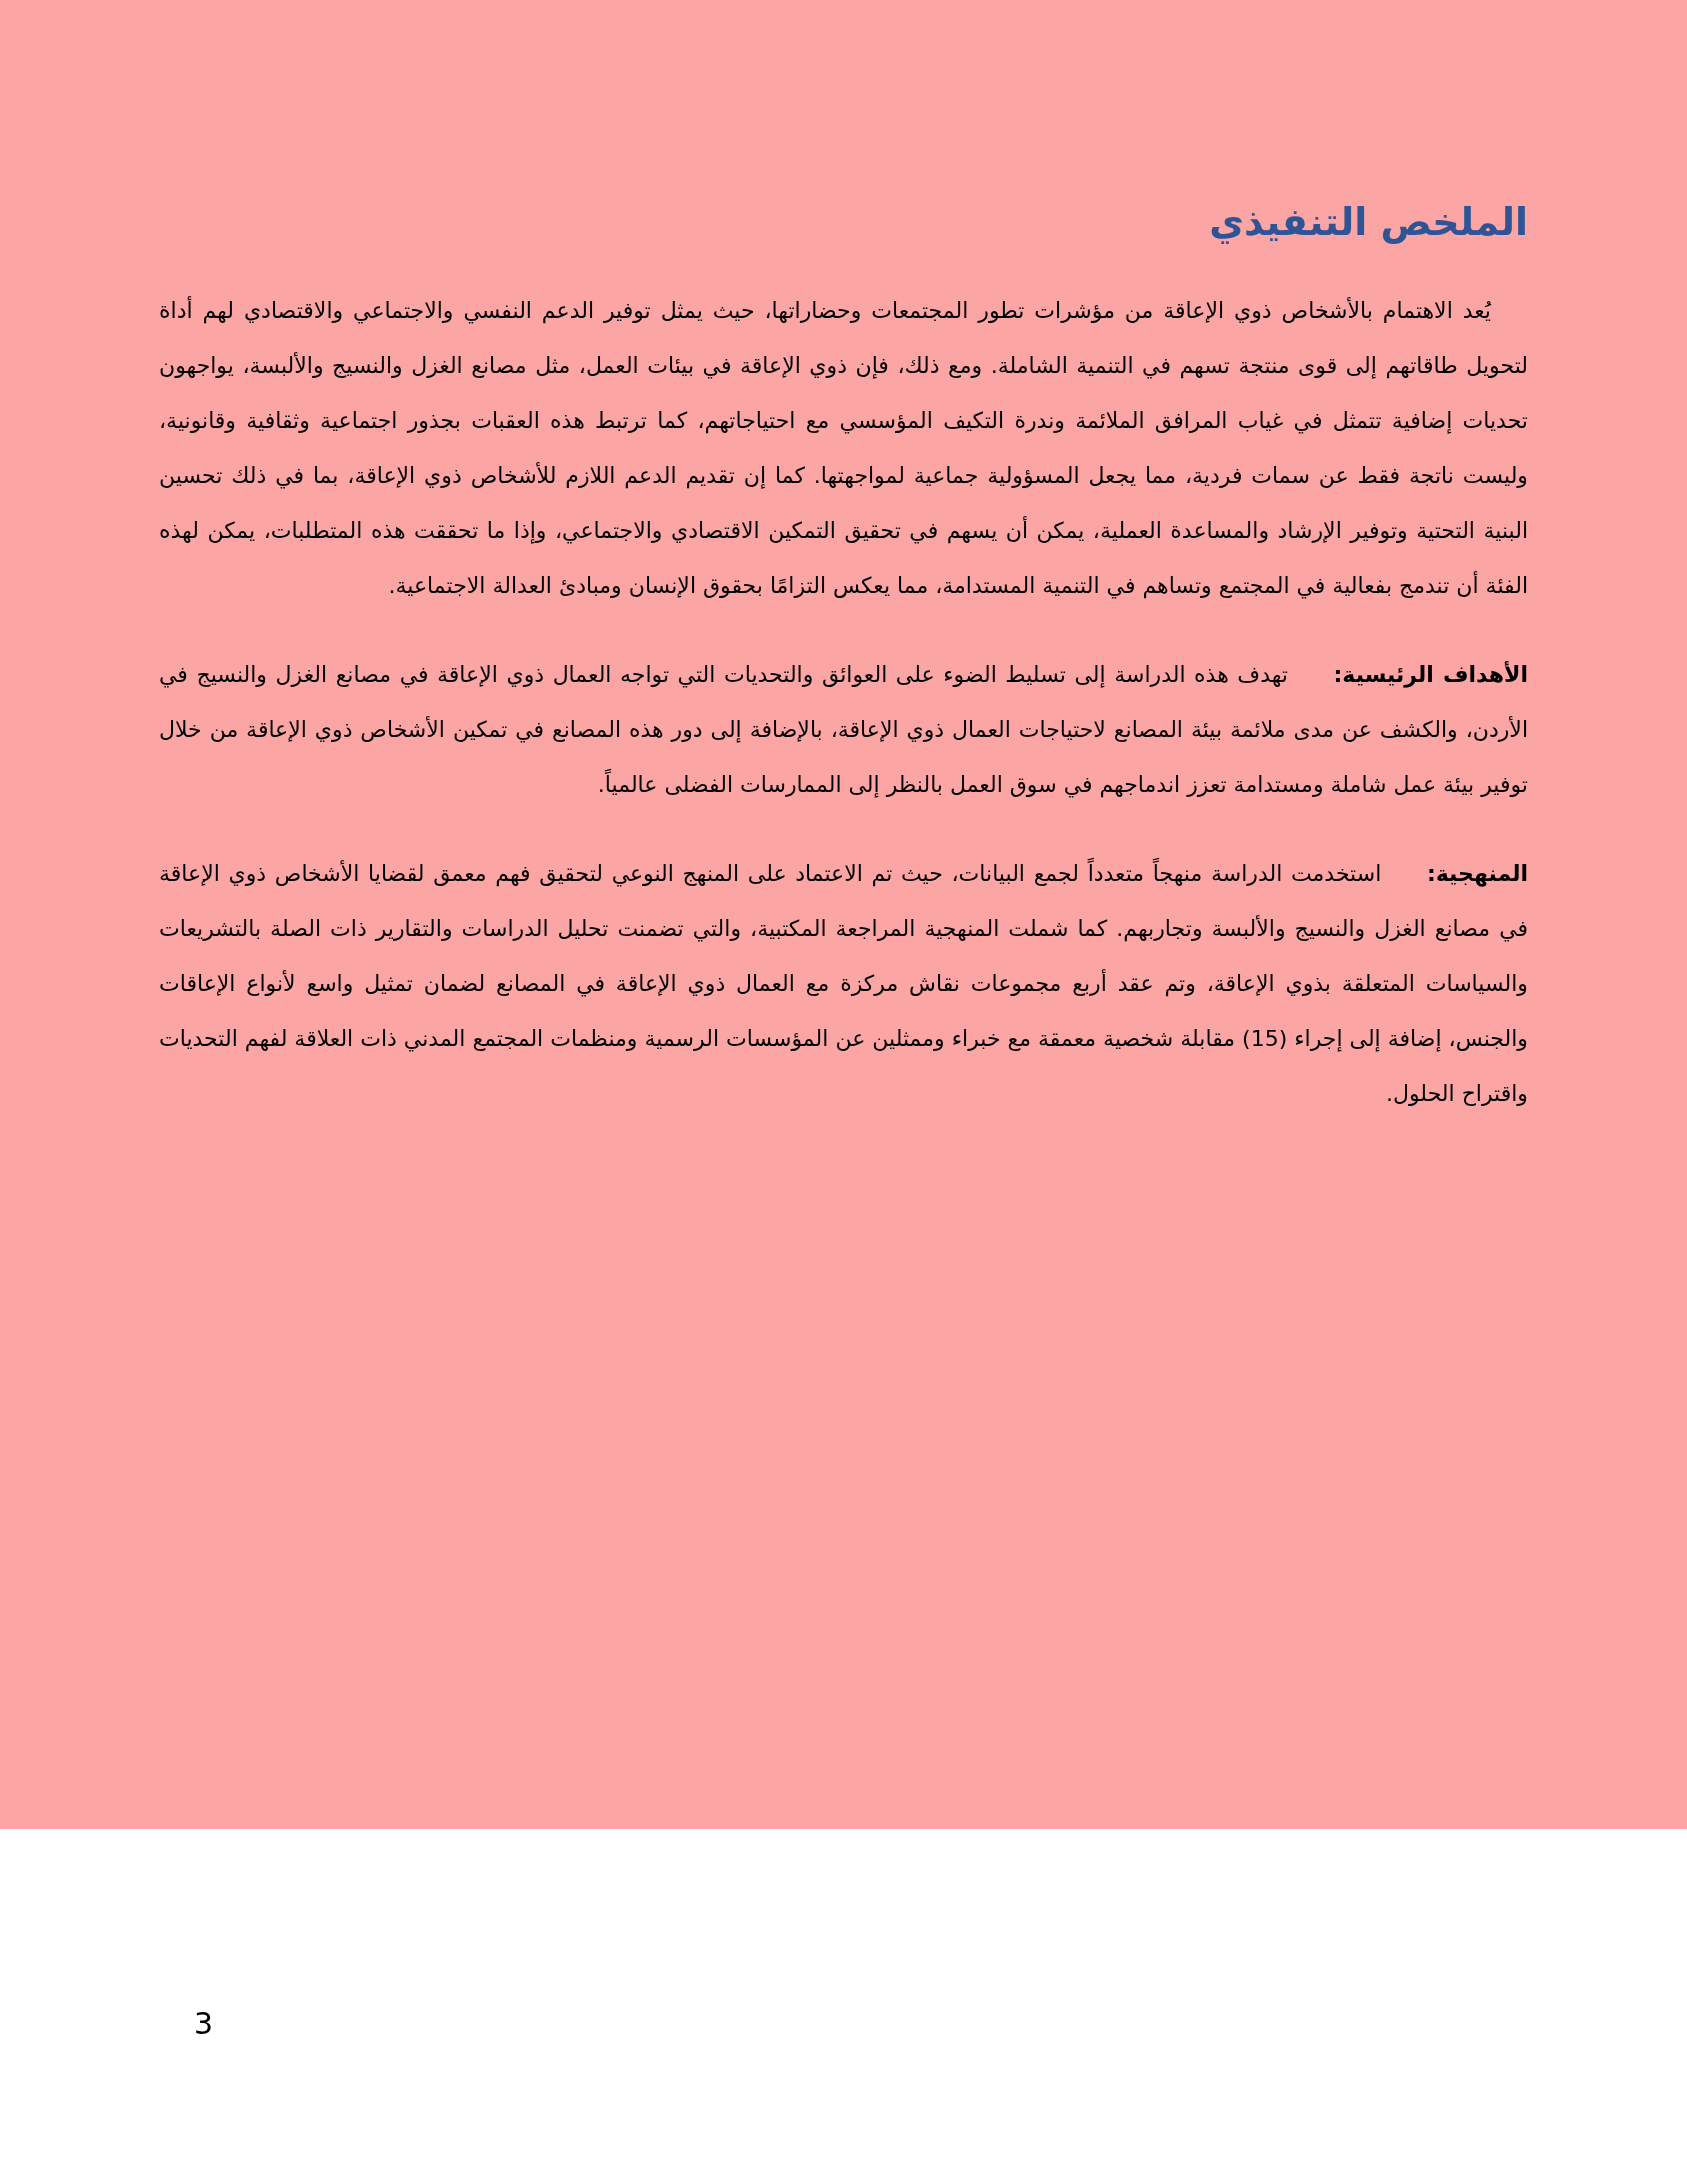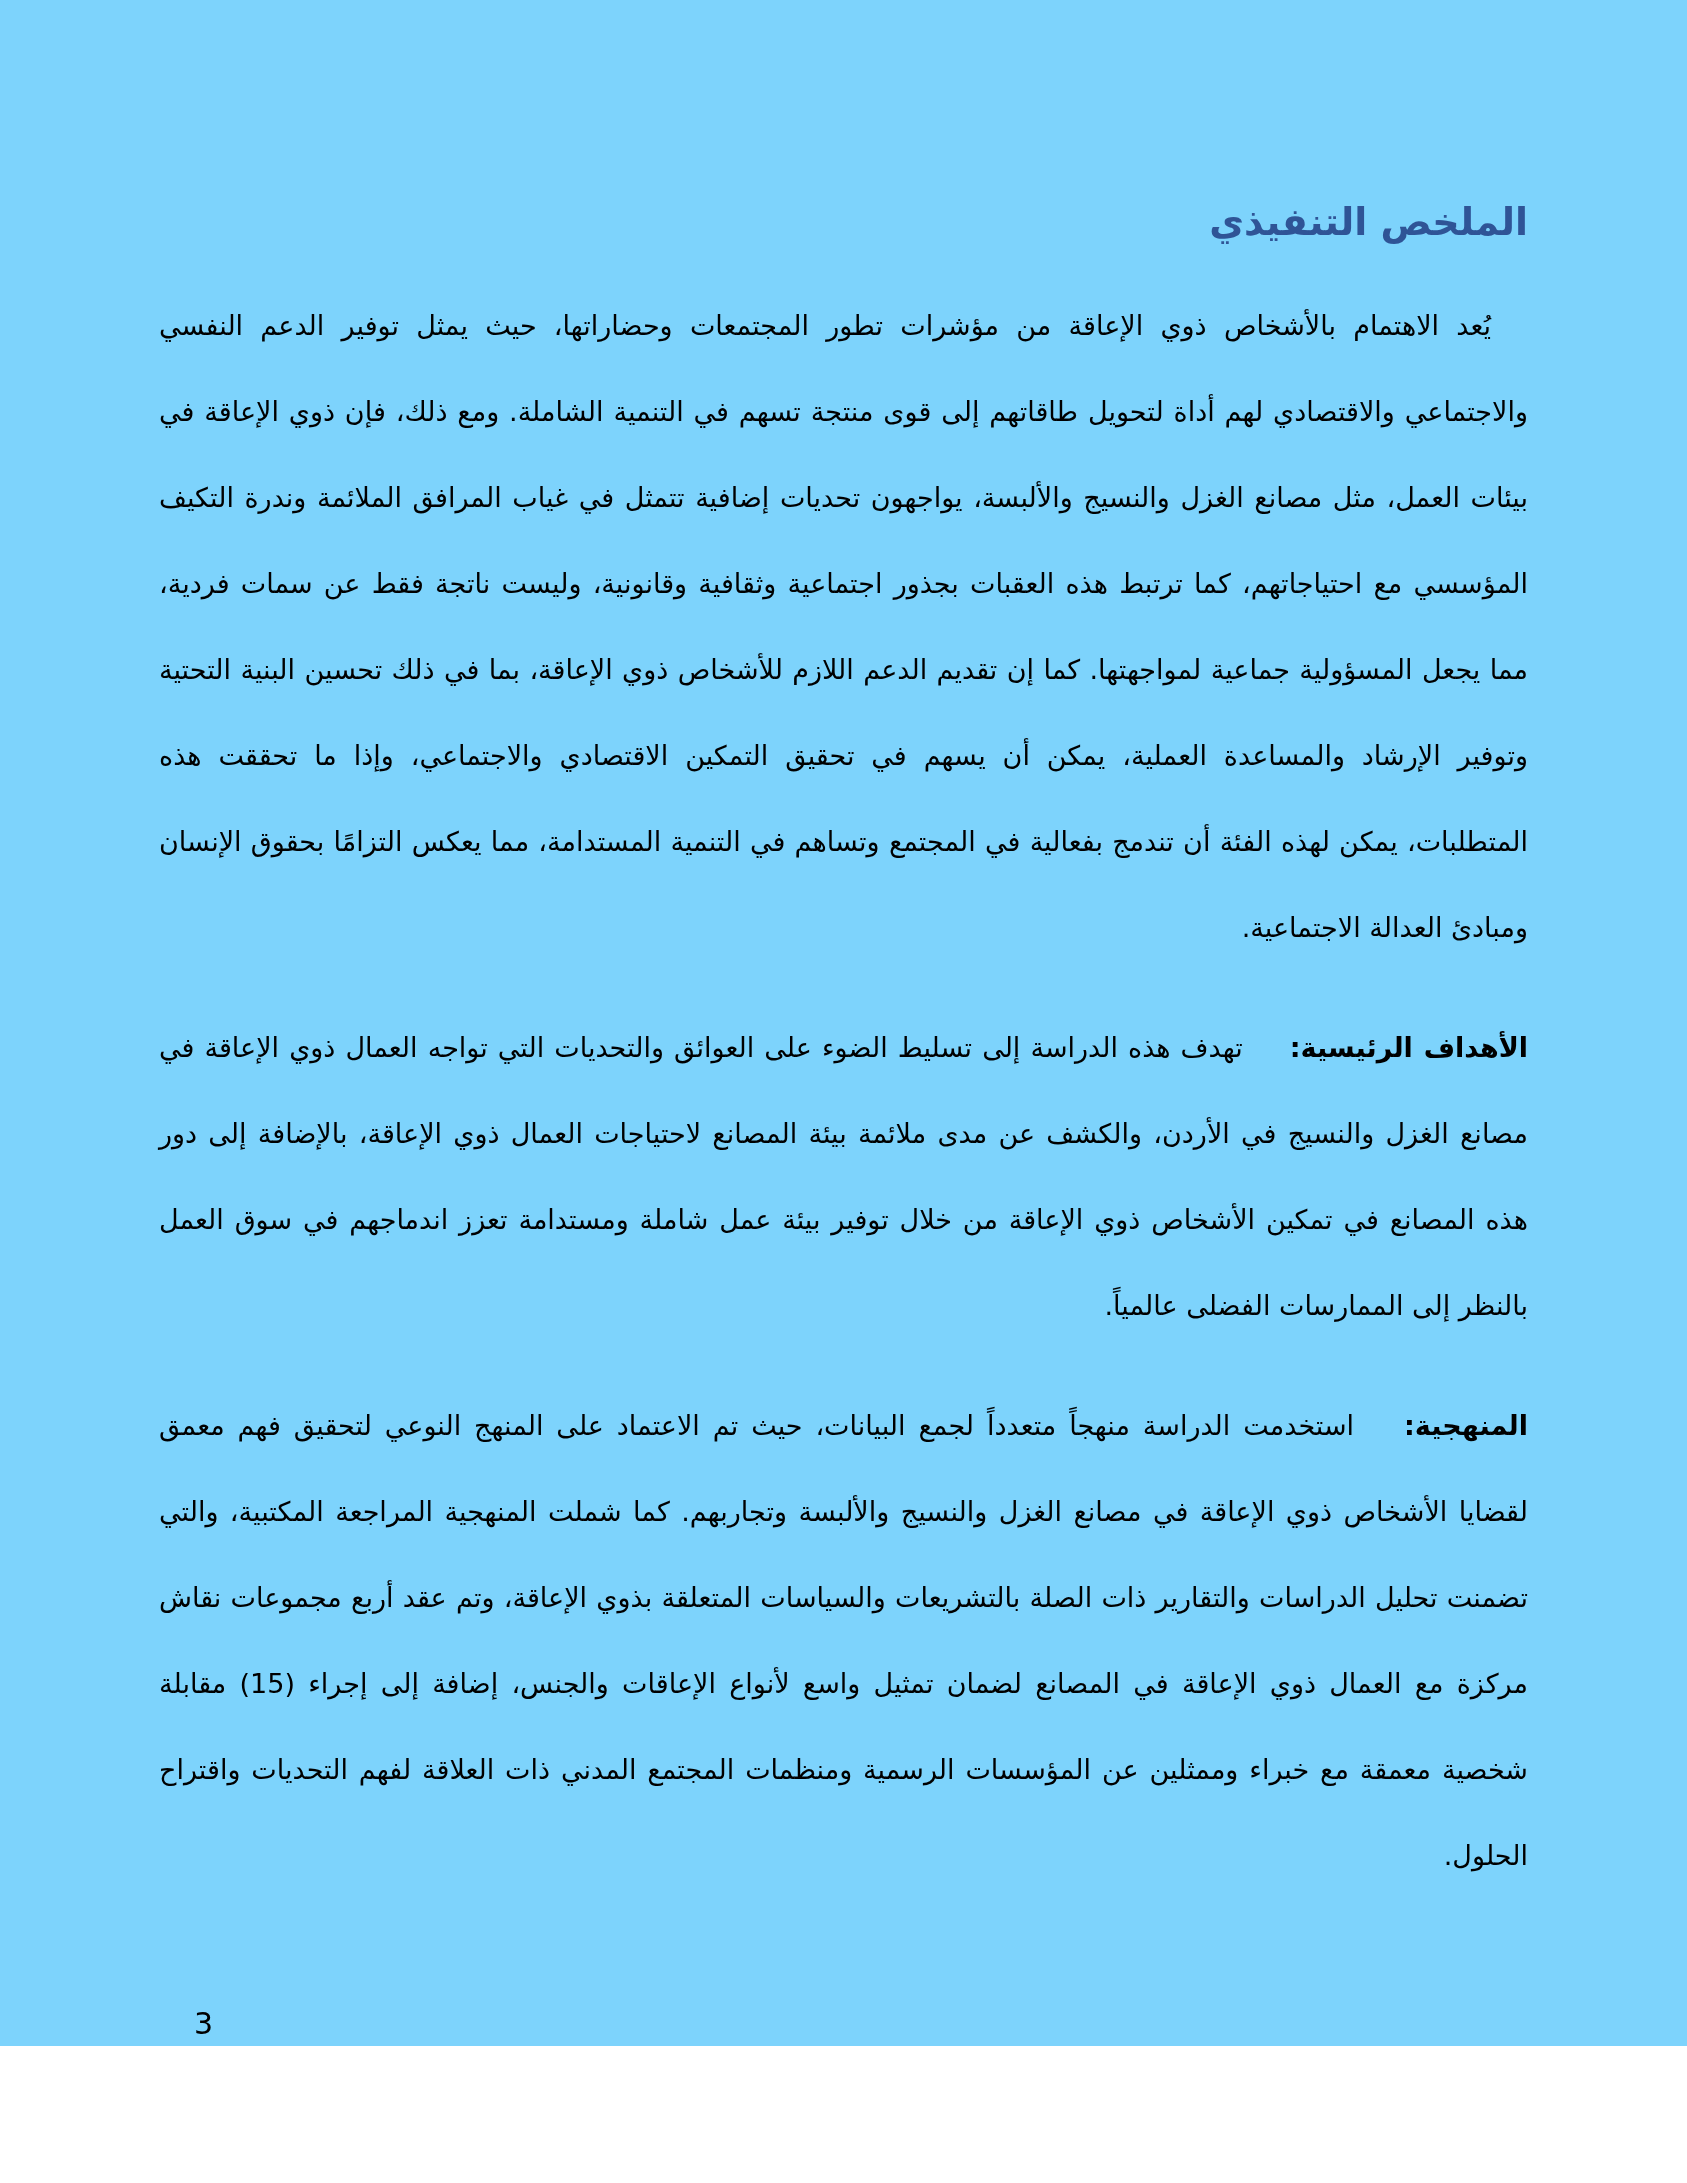--- a/index.html
+++ b/index.html
@@ -9,42 +9,42 @@
   }
   body {
     width: 1687px;
     height: 2183px;
     font-family: "DejaVu Sans", sans-serif;
     overflow: hidden;
   }
   .page {
     position: relative;
     width: 1687px;
-    height: 2046px;
-    background: #7dd3fc;
+    height: 1829px;
+    background: #fca5a5;
   }
   .content {
     position: absolute;
     top: 0;
     right: 159px;
     left: 159px;
     direction: rtl;
   }
   .doc-heading {
     margin: 198px 0 37px 0;
     font-size: 38px;
     line-height: 48px;
     font-weight: bold;
     color: #2F5496;
     text-align: right;
   }
   .body-para {
     margin: 0 0 34px 0;
-    font-size: 27px;
-    line-height: 86px;
+    font-size: 22px;
+    line-height: 55px;
     color: #000000;
     text-align: justify;
     text-justify: inter-word;
   }
   .body-para .lead {
     font-weight: bold;
     margin-left: 37px;
   }
   .page-number {
     position: absolute;

